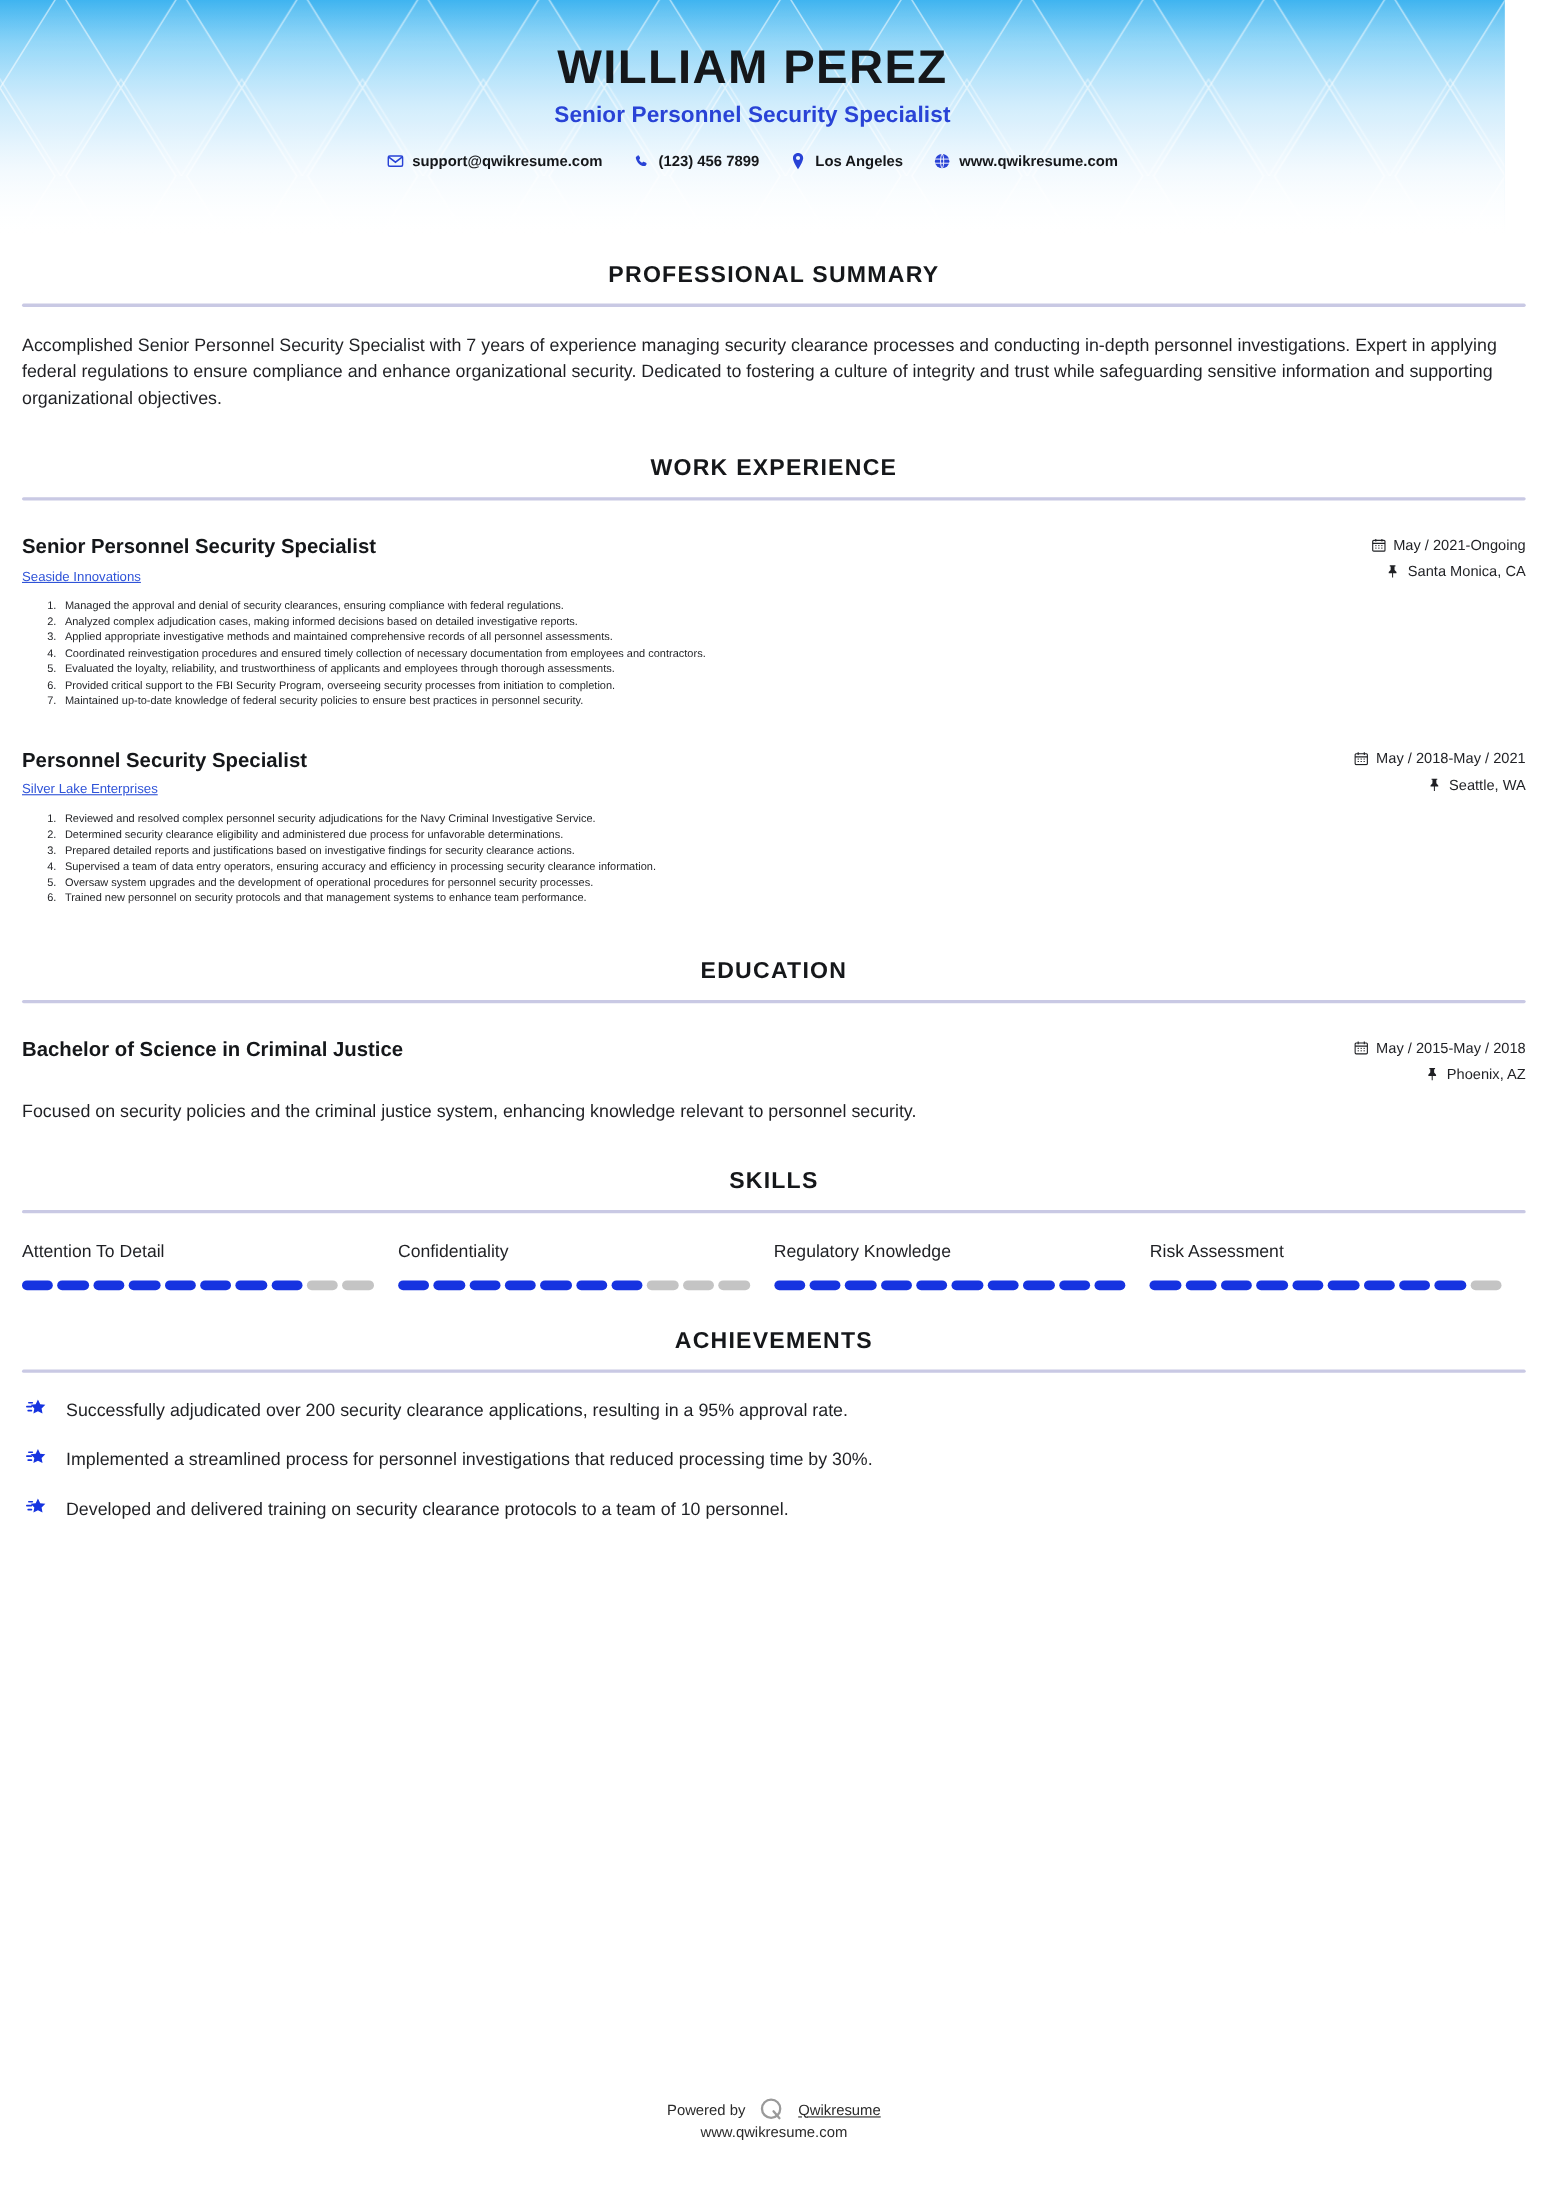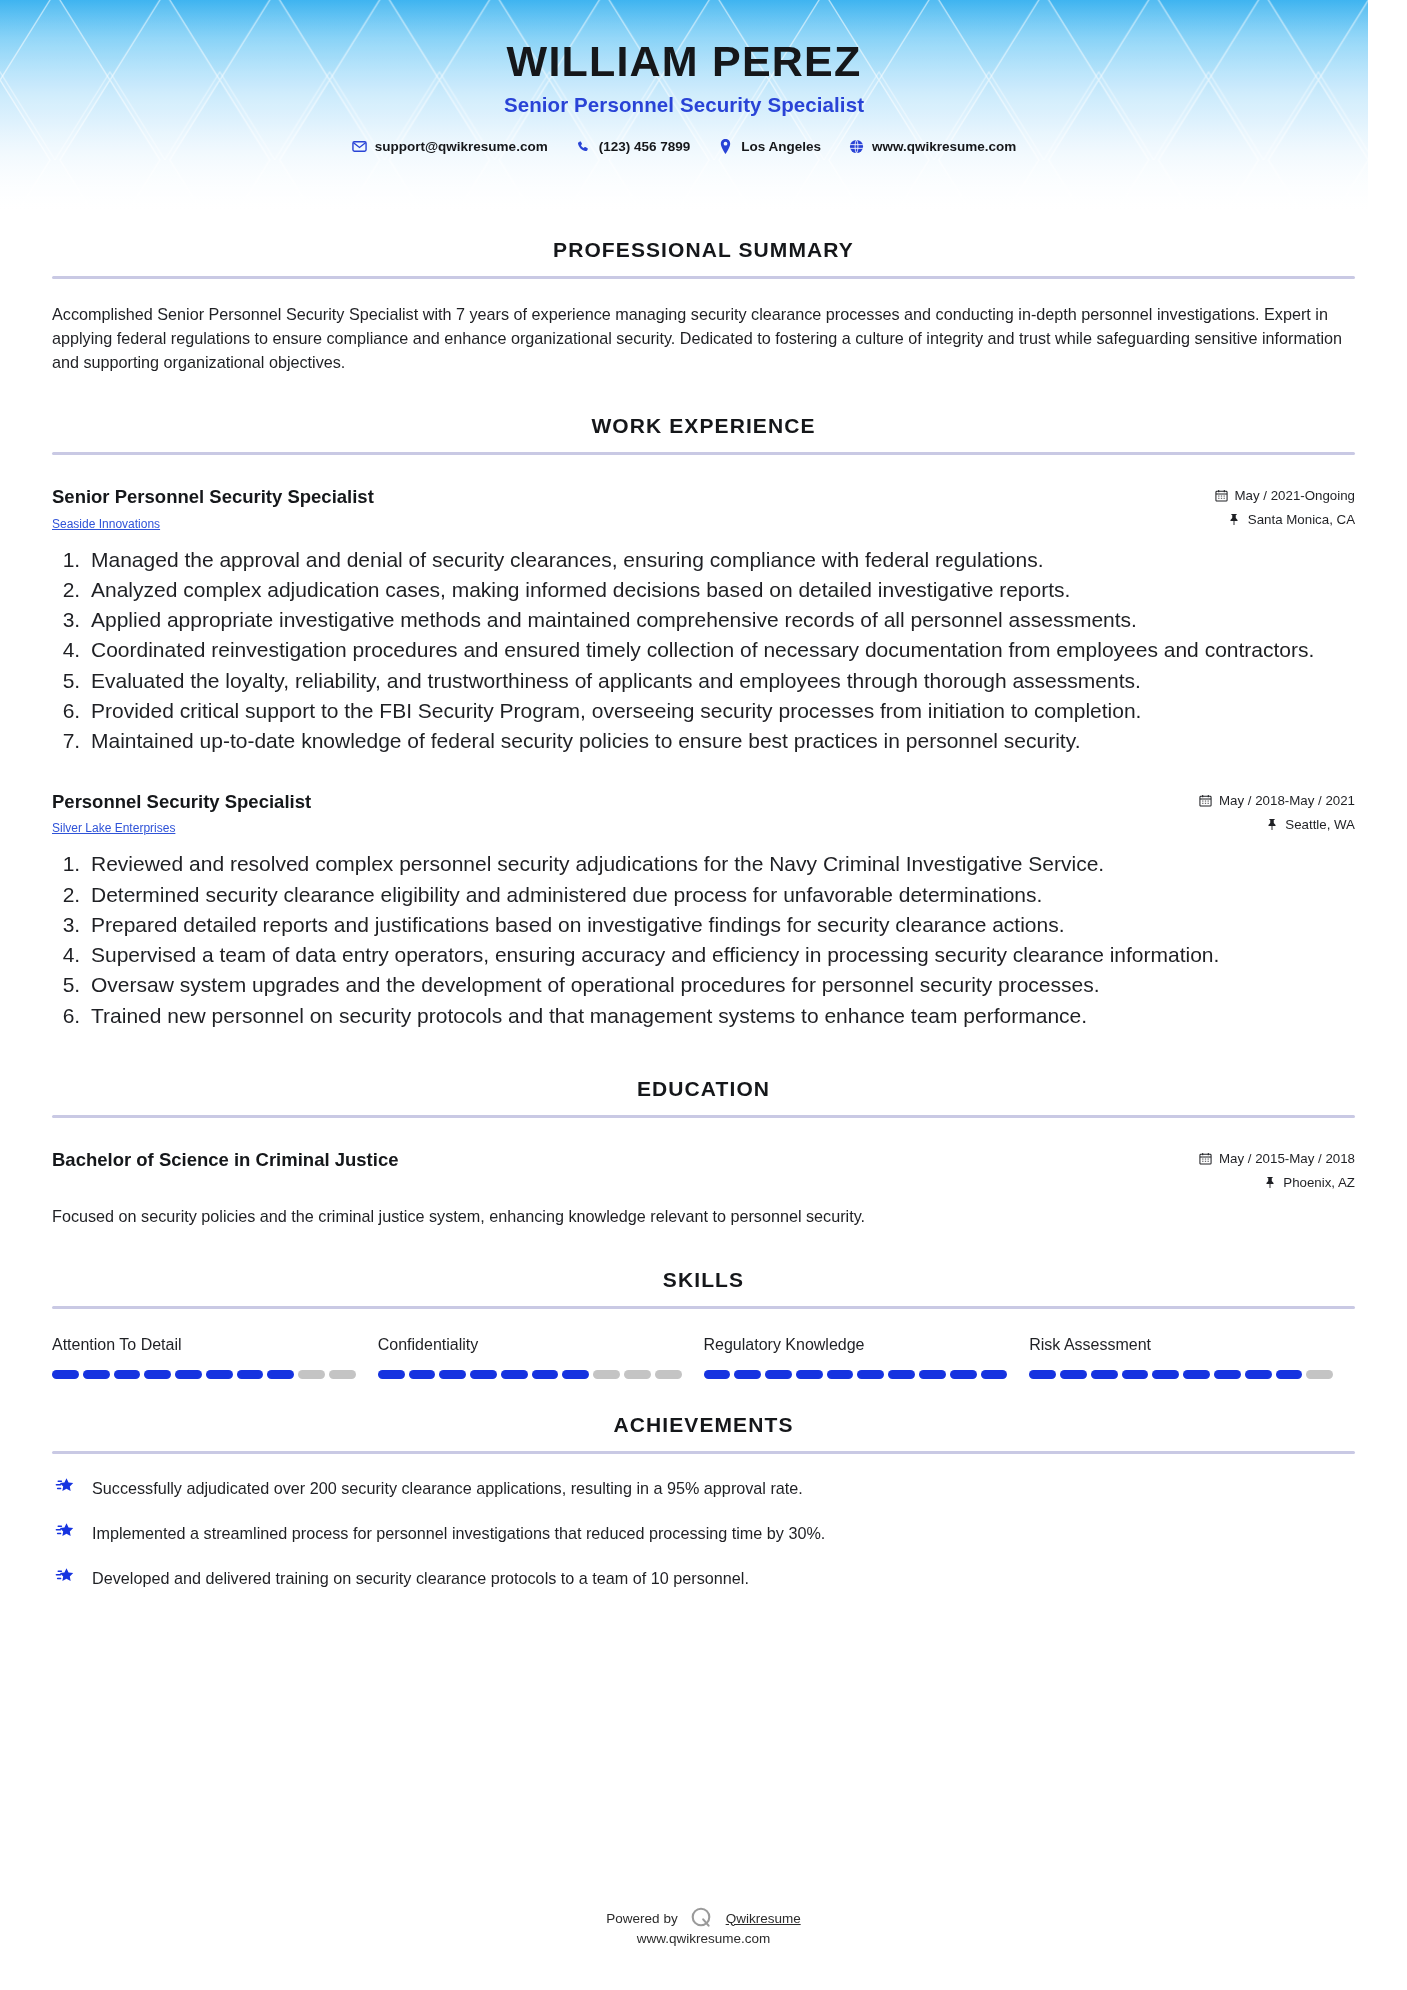--- a/index.html
+++ b/index.html
@@ -70,21 +70,21 @@
     align-items: center;
     justify-content: center;
     color: #2943d6;
     width: 15px;
     height: 15px;
   }
   .contact-item .ci svg { display: block; }
 
   
   .page {
-    padding: 0 52px;
+    padding: 0 20px;
   }
 
   .section { margin-top: 0; }
   .section-title {
     text-align: center;
     font-size: 21px;
     font-weight: bold;
     letter-spacing: 1.1px;
     color: #15171a;
   }
@@ -144,21 +144,21 @@
     justify-content: center;
     width: 13px;
     height: 13px;
     color: #1f2024;
   }
   .meta-line .mi svg { display: block; }
 
   ol.bullets {
     margin: 13px 0 0 0;
     padding-left: 34px;
-    font-size: 21px;
+    font-size: 10px;
     line-height: 1.44;
     color: #1f2024;
   }
   ol.bullets li { padding-left: 5px; margin: 0; }
 
   .entry-desc {
     font-size: 16.2px;
     line-height: 1.45;
     color: #1f2024;
     margin-top: 15px;

